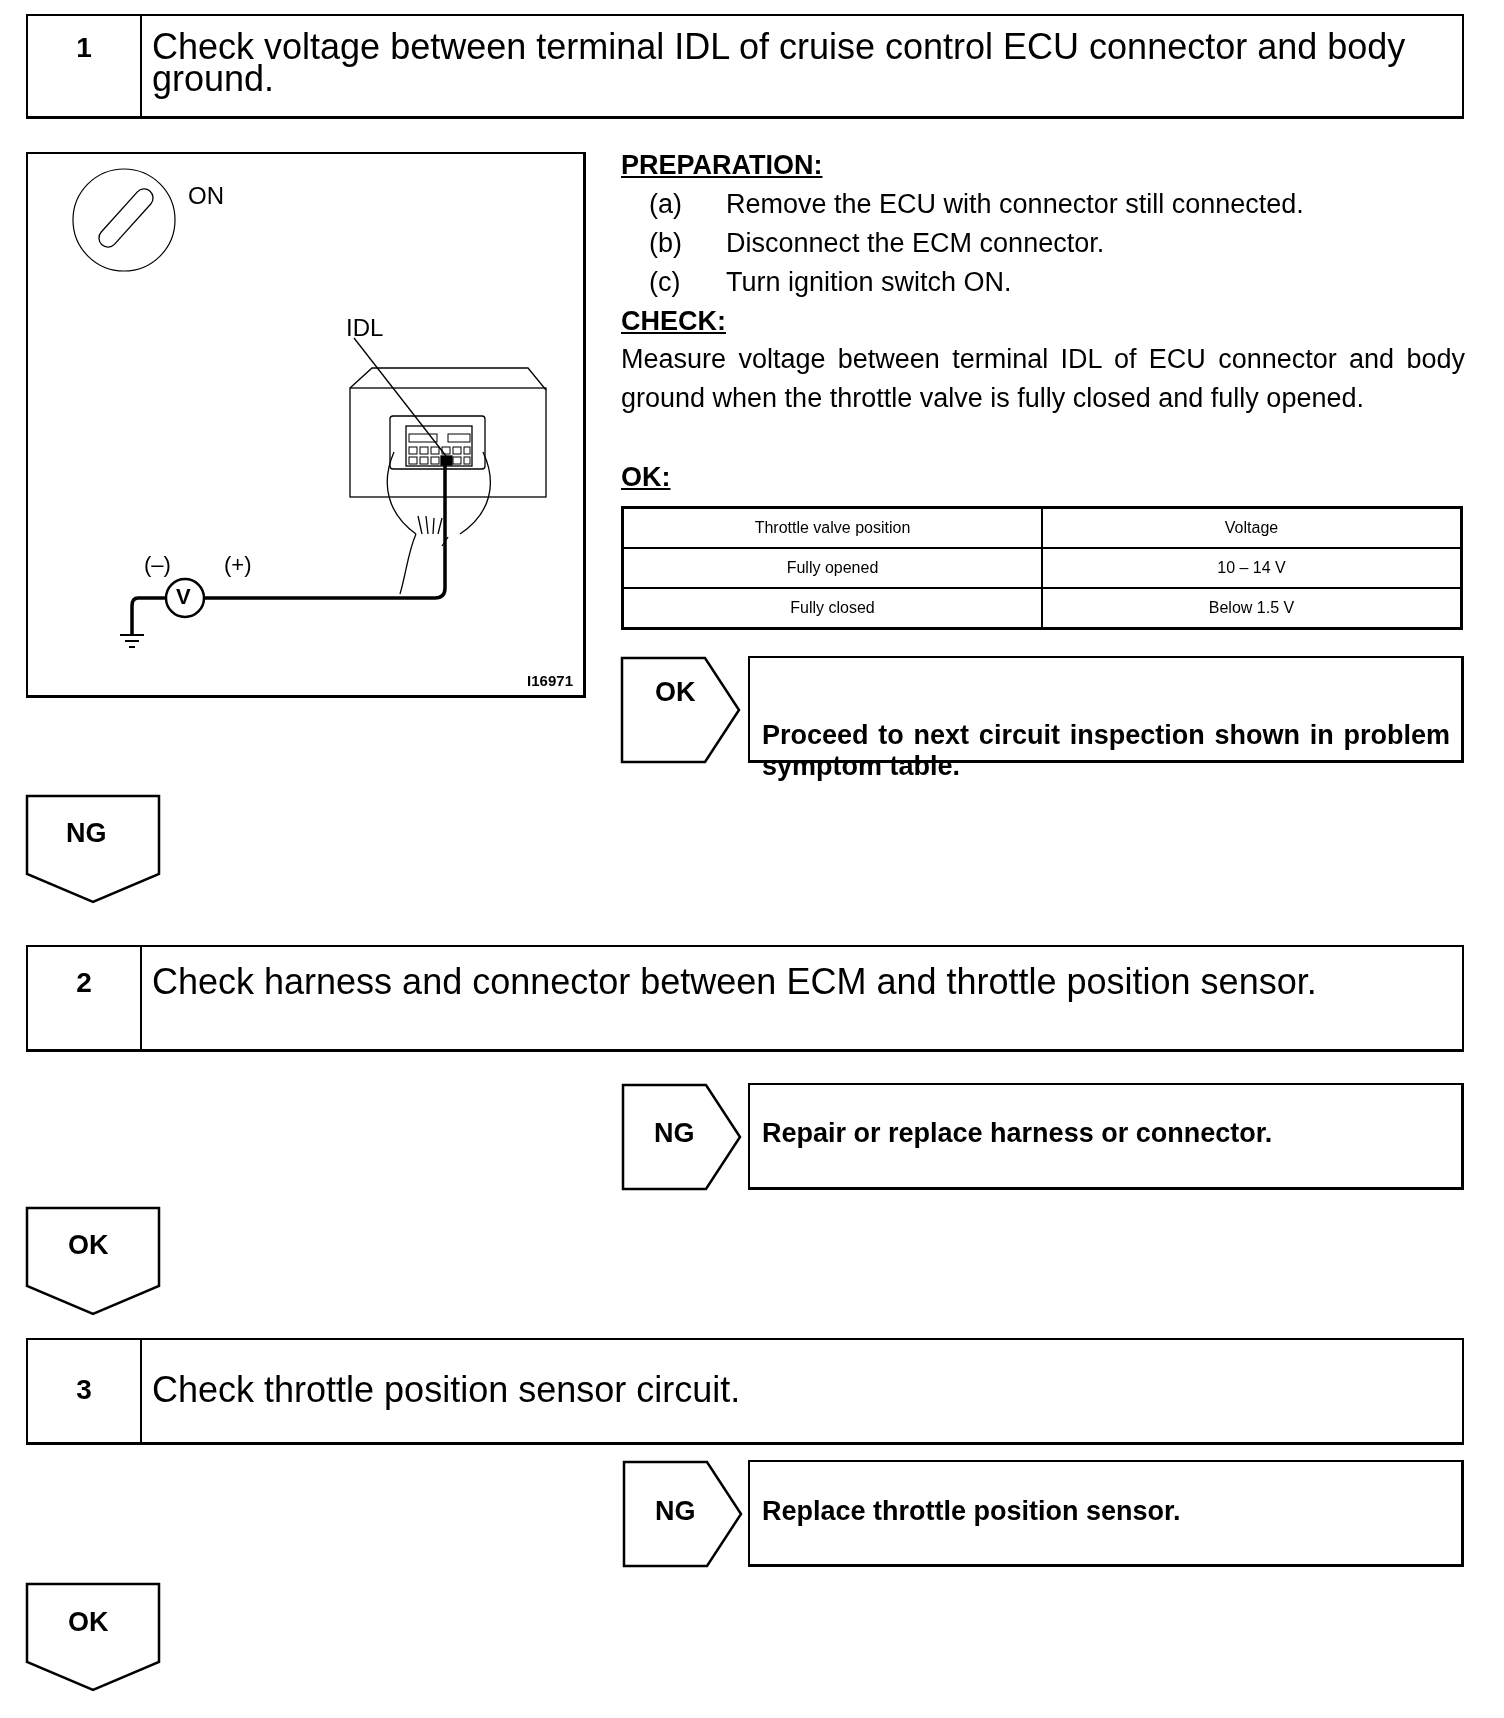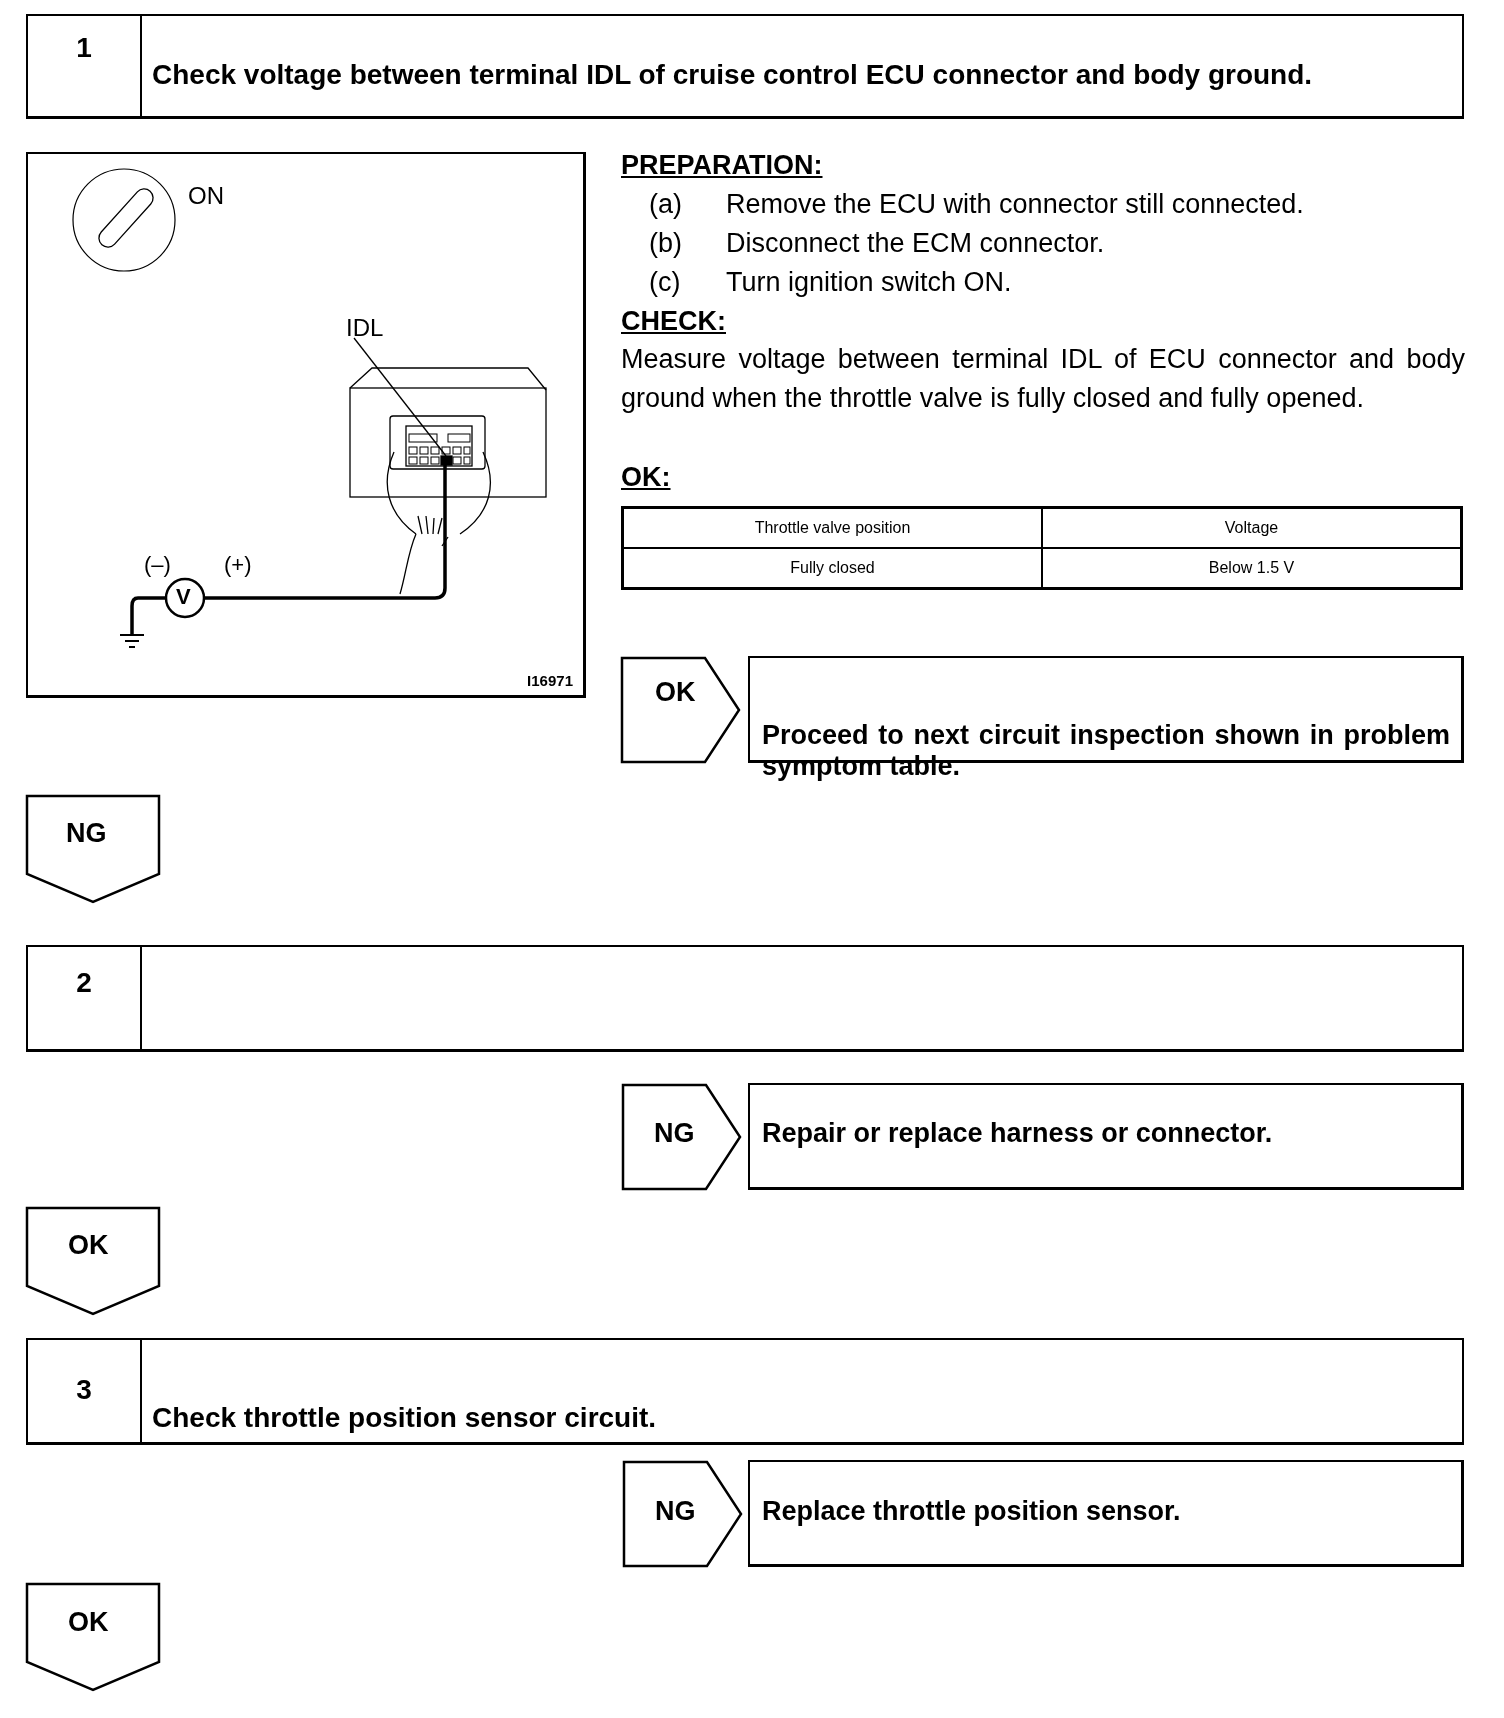--- a/index.html
+++ b/index.html
@@ -2,21 +2,21 @@
 <html><head>
 <meta charset="utf-8">
 <style>
   html, body { margin:0; padding:0; background:#fff; }
   body { width:1504px; height:1718px; position:relative; overflow:hidden; color:#000;
          font-family:"Liberation Sans", "DejaVu Sans", sans-serif; }
   .abs { position:absolute; }
   .stepbox { position:absolute; left:26px; width:1438px; border:2px solid #000; border-bottom-width:3px; box-sizing:border-box; }
   .stepnum { position:absolute; left:0; top:0; bottom:0; width:112px; border-right:2px solid #000;
              font-weight:bold; font-size:28px; text-align:center; }
-  .steptitle { position:absolute; left:124px; right:20px; font-weight:bold; font-size:28px; line-height:32px;margin-top:28px; }
+  .steptitle { position:absolute; left:124px; right:20px; font-weight:normal; font-size:36px; line-height:32px; }
   .heading { font-weight:bold; text-decoration:underline; font-size:27px; }
   .body-text { font-size:27px; line-height:39px; }
   table.spec { position:absolute; left:621px; top:506px; width:842px; border-collapse:collapse; border:3px solid #000; }
   table.spec td { border:2px solid #000; text-align:center; font-size:16px; height:38px; padding:0; }
   .res-text { position:absolute; font-weight:bold; font-size:27px; line-height:31px;text-align:center; }
   .label-bold { position:absolute; font-weight:bold; font-size:27px; }
   svg { position:absolute; overflow:visible; }
 </style>
 </head>
 <body>
@@ -87,40 +87,45 @@
 <div class="abs body-text" style="left:621px; top:340px; width:844px; text-align:justify;">Measure voltage between terminal IDL of ECU connector and body ground when the throttle valve is fully closed and fully opened.</div>
 <div class="abs heading" style="left:621px; top:462px;">OK:</div>
 
 <table class="spec">
   <tbody>
       <tr>
     <td style="width:50%;">Throttle valve position</td>
     <td>Voltage</td>
   </tr>
   <tr>
+    <td>Fully opened</td>
+    <td>10 – 14 V</td>
+  </tr>
+  <tr>
     <td>Fully closed</td>
     <td>Below 1.5 V</td>
   </tr>
 </tbody>
   </table>
 
 <svg style="left:621px; top:656px;" width="120" height="108">
   <polygon points="1,2 84,2 118,54 84,106 1,106" fill="#fff" stroke="#000" stroke-width="2.5"></polygon>
 </svg>
 <div class="label-bold" style="left:655px; top:677px;">OK</div>
 <div class="abs" style="left:748px; top:656px; width:716px; height:107px; border:2px solid #000; border-right-width:3px; border-bottom-width:3px; box-sizing:border-box;"></div>
 <div class="res-text" style="left:762px; top:678px; width:688px; text-align:justify; text-align-last:left;margin-top:42px;">Proceed to next circuit inspection shown in problem symptom table.</div>
 
 <svg style="left:26px; top:794px;" width="135" height="110">
   <polygon points="1,2 133,2 133,80 67,108 1,80" fill="#fff" stroke="#000" stroke-width="2.5"></polygon>
 </svg>
 <div class="label-bold" style="left:66px; top:818px;">NG</div>
 
 <div class="stepbox" style="top:945px; height:107px;">
   <div class="stepnum"><span style="position:relative; top:20px;">2</span></div>
+  <div class="steptitle" style="top:19px;">Check harness and connector between ECM and throttle position sensor.</div>
 </div>
 
 <svg style="left:622px; top:1083px;" width="120" height="108">
   <polygon points="1,2 84,2 118,54 84,106 1,106" fill="#fff" stroke="#000" stroke-width="2.5"></polygon>
 </svg>
 <div class="label-bold" style="left:654px; top:1118px;">NG</div>
 <div class="abs" style="left:748px; top:1083px; width:716px; height:107px; border:2px solid #000; border-right-width:3px; border-bottom-width:3px; box-sizing:border-box;"></div>
 <div class="res-text" style="left:762px; top:1118px;">Repair or replace harness or connector.</div>
 
 <svg style="left:26px; top:1206px;" width="135" height="110">

